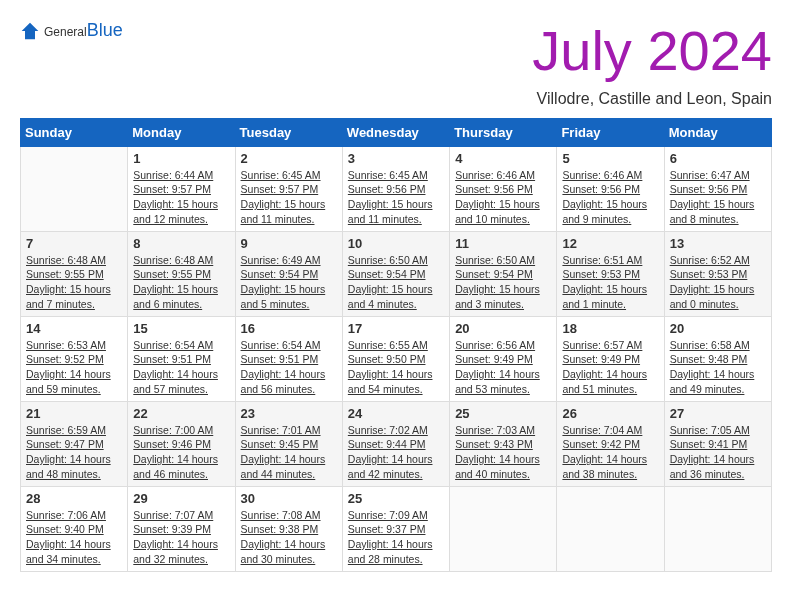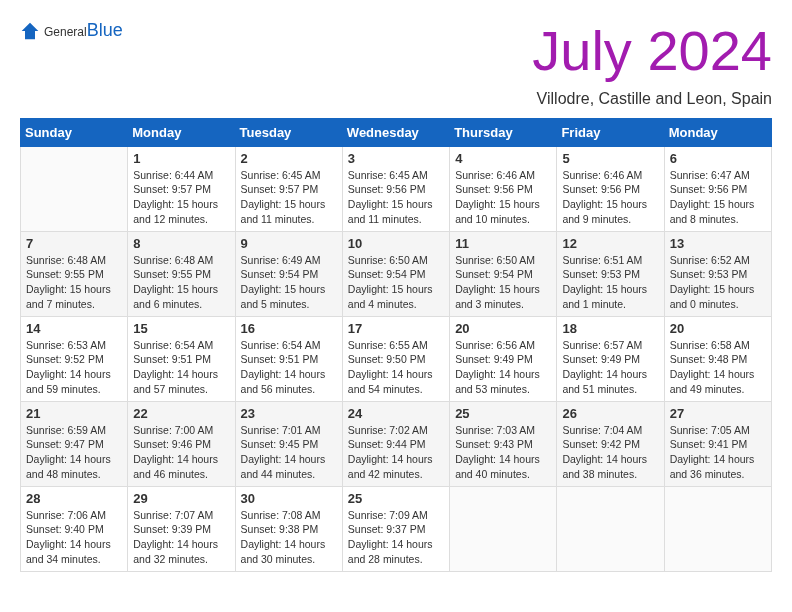--- a/index.html
+++ b/index.html
@@ -82,20 +82,21 @@
       font-size: 13px;
       font-weight: bold;
       color: #333;
       display: block;
       margin-bottom: 2px;
     }
     .day-info {
       color: #333;
       line-height: 1.4;
       font-size: 10.5px;
+      text-decoration: underline;
     }
     .empty-cell {
       background: #fafafa;
     }
   </style>
 </head>
 <body>
 
 <div class="header">
   <div class="logo">

